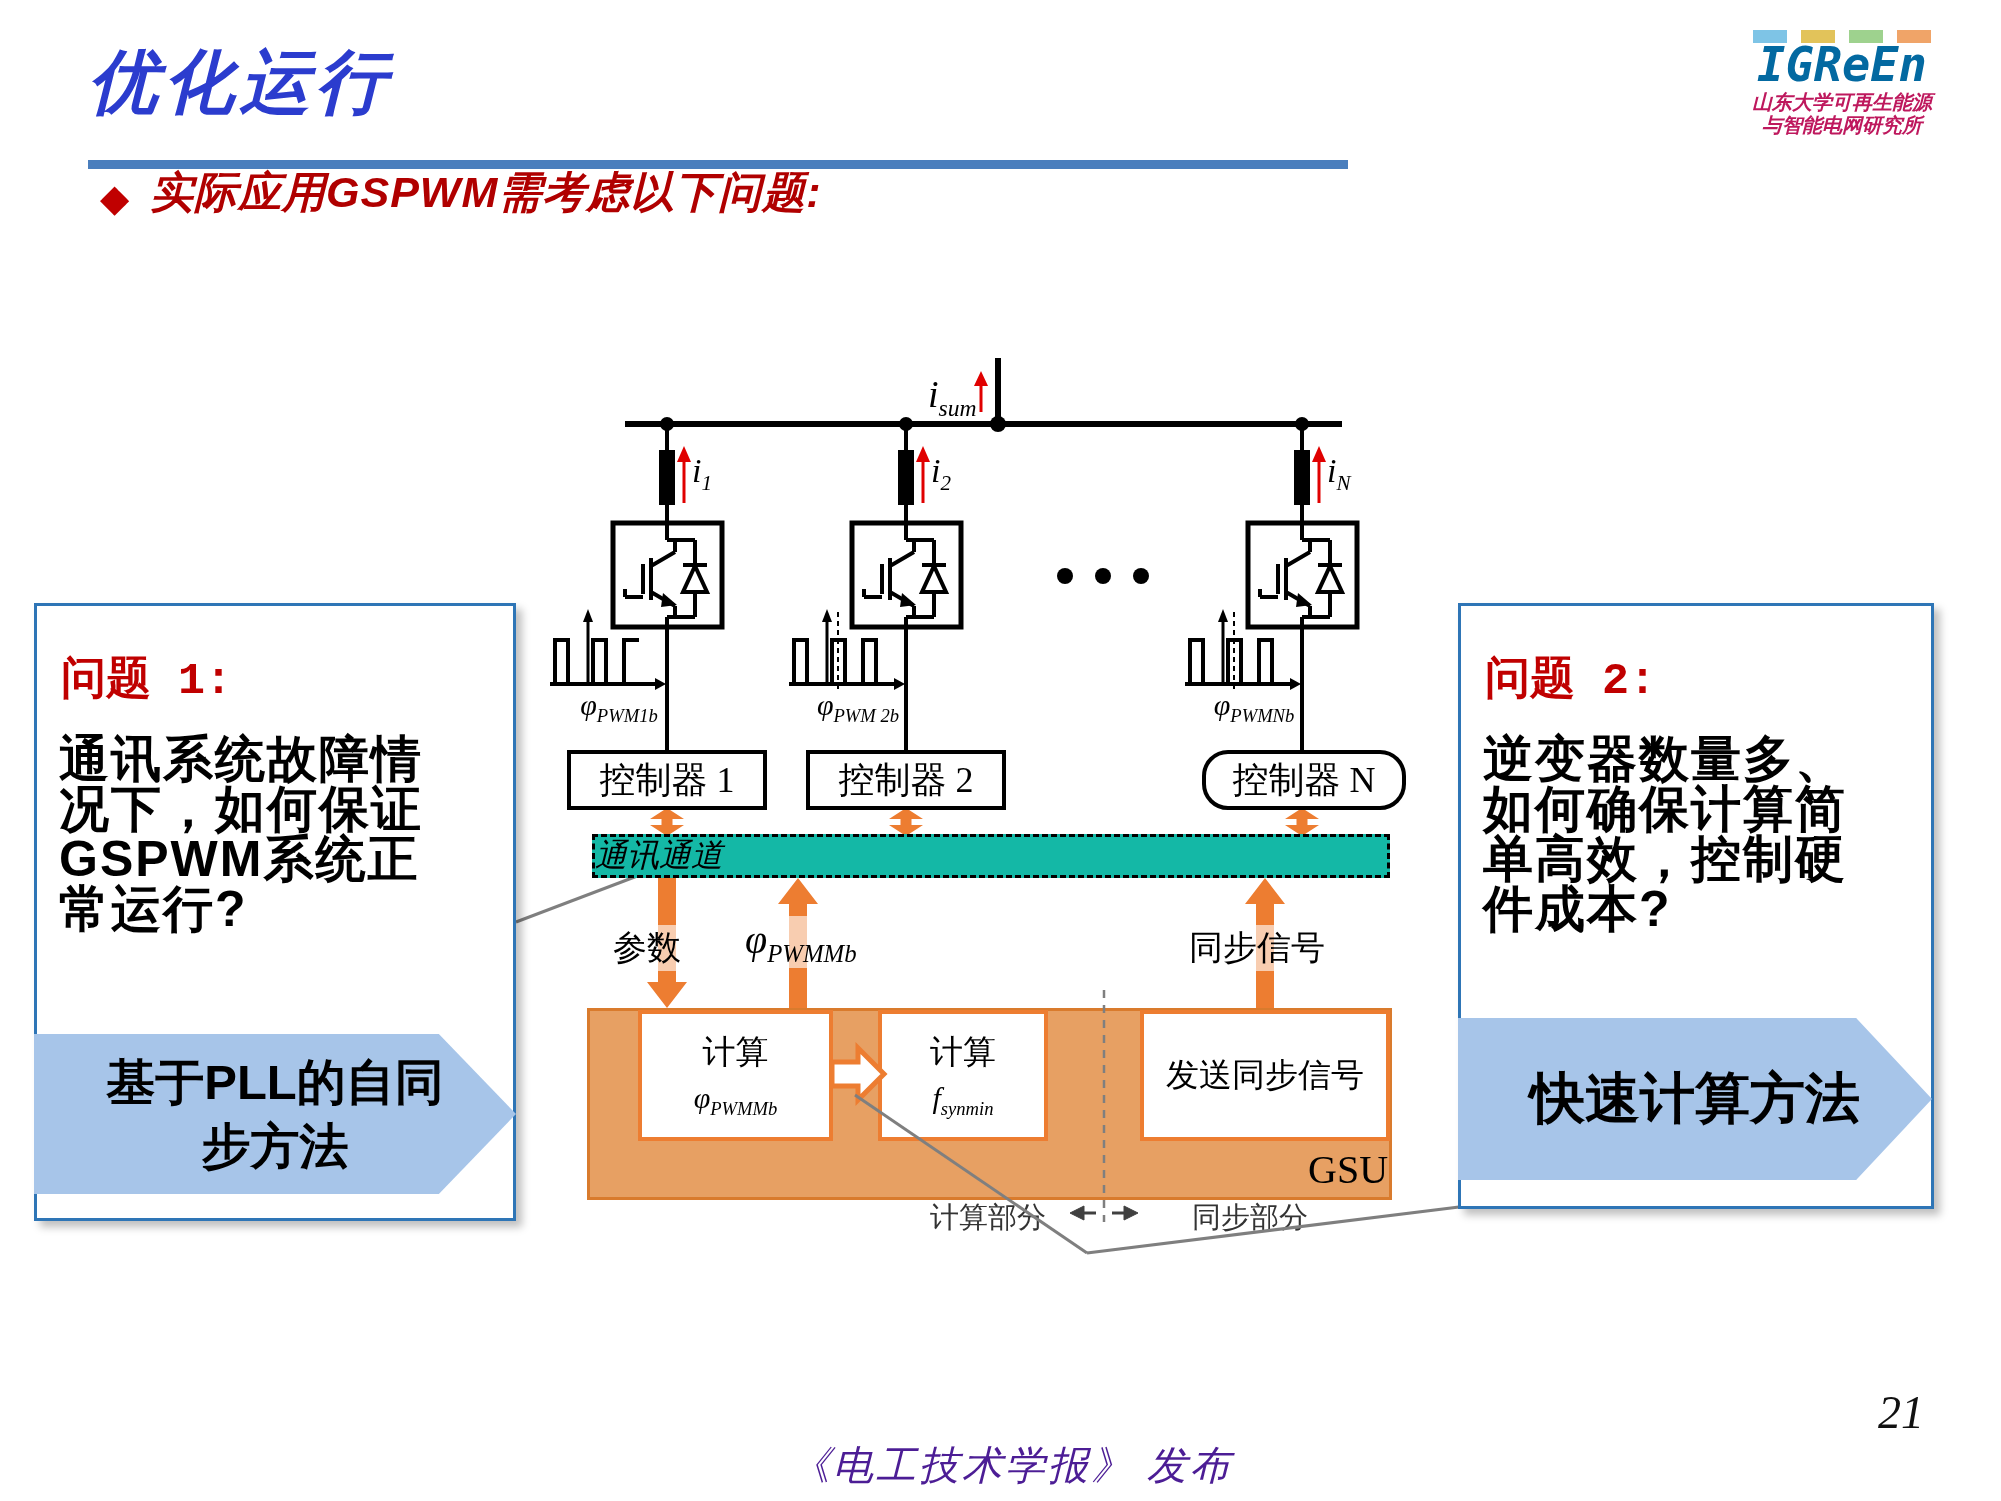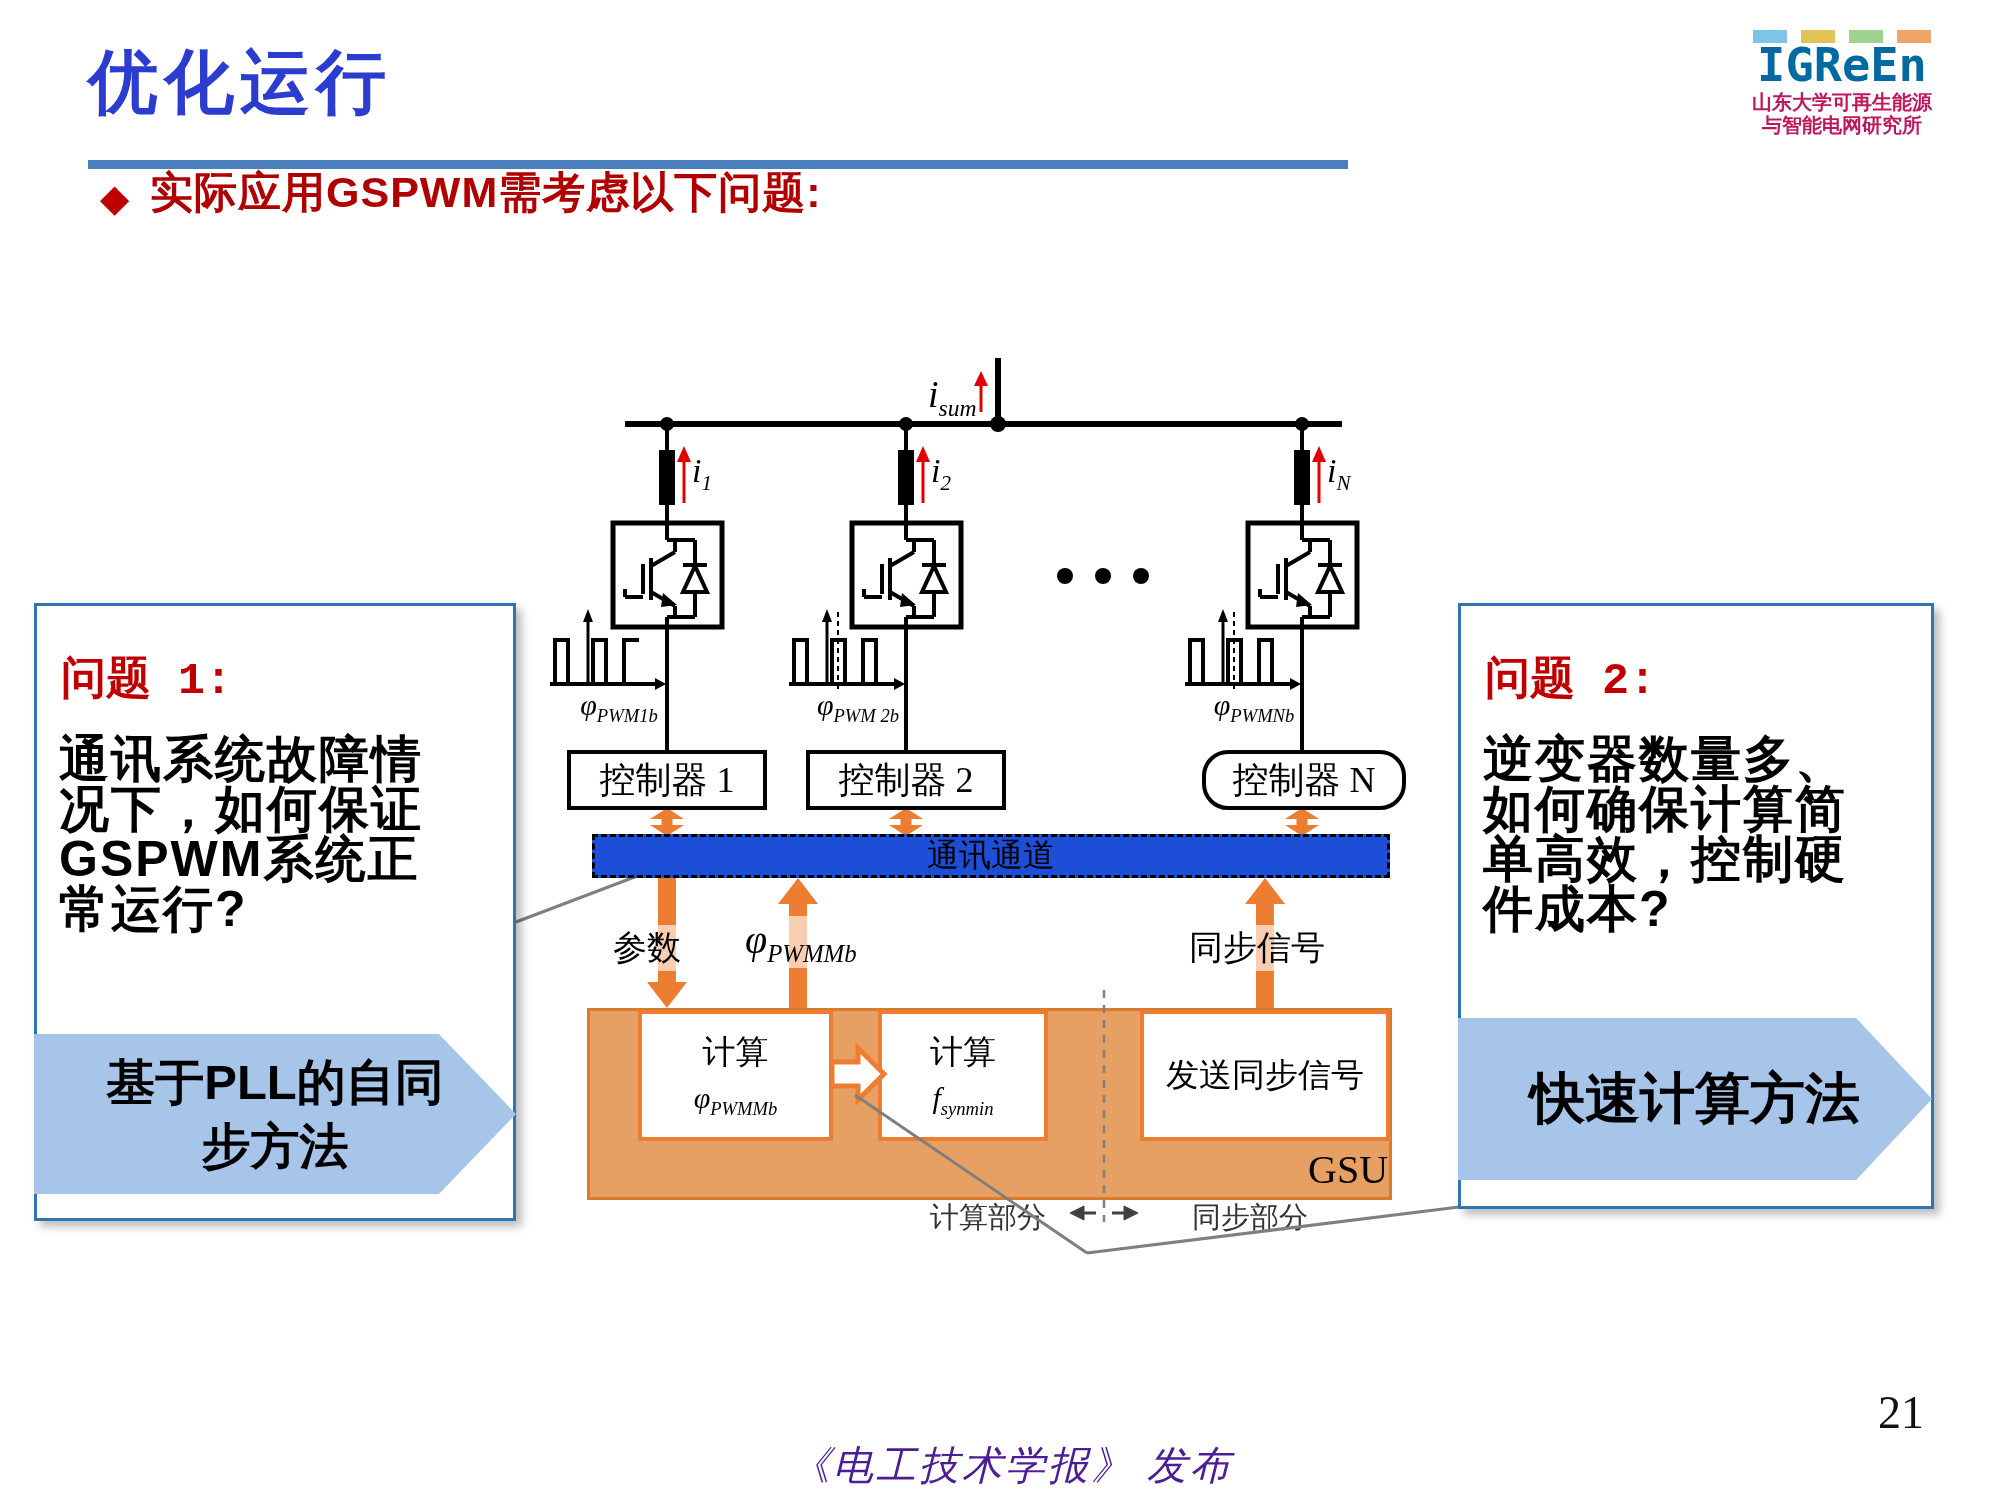--- a/index.html
+++ b/index.html
@@ -1,18 +1,18 @@
 <!DOCTYPE html>
 <html><head>
 <meta charset="utf-8">
 <style>
   html,body{margin:0;padding:0;background:#ffffff;}
   .slide{position:relative;width:2001px;height:1501px;background:#fff;overflow:hidden;
          font-family:"Liberation Sans","DejaVu Sans",sans-serif;color:#000;}
-  .abs{position:absolute;}
+  .abs{position:absolute;font-style:italic;}
   .serif{font-family:"Liberation Serif","DejaVu Serif",serif;}
   
   .title{left:88px;top:36px;font-size:70px;font-weight:bold;color:#2b3cce;letter-spacing:6px;}
   .rule{left:88px;top:160px;width:1260px;height:9px;background:#4a7ebd;}
   .bullet{left:100px;top:176px;font-size:38px;color:#c00000;}
   .heading{left:150px;top:164px;font-size:43px;font-weight:bold;color:#b00000;letter-spacing:1px;}
   
   .logo{left:1742px;top:30px;width:200px;text-align:center;}
   .tabs{display:flex;justify-content:center;gap:14px;height:13px;}
   .tab{width:34px;height:13px;display:inline-block;}
@@ -28,22 +28,22 @@
   .solution{position:absolute;background:#a7c5e9;z-index:6;
             clip-path:polygon(0 0,84% 0,100% 50%,84% 100%,0 100%);
             display:flex;flex-direction:column;align-items:center;justify-content:center;
             font-weight:bold;color:#000;}
   .s1{left:34px;top:1034px;width:482px;height:160px;font-size:49px;line-height:64px;text-align:right;}
   .s2{left:1458px;top:1018px;width:474px;height:162px;font-size:55px;}
   
   .ctrl{position:absolute;top:750px;height:52px;border:4px solid #000;background:#fff;z-index:2;
         font-family:"Liberation Serif","DejaVu Serif",serif;font-size:36px;
         display:flex;align-items:center;justify-content:center;}
-  .commbox{left:592px;top:834px;width:792px;height:38px;border:3px dashed #000;background:#1d4ed8;z-index:2;
-           display:flex;align-items:center;justify-content:center;font-size:32px;}
+  .commbox{left:592px;top:834px;width:792px;height:38px;border:3px dashed #000;background:#14b8a6;z-index:2;
+           display:flex;align-items:center;font-size:32px;}
   .gsu{left:587px;top:1008px;width:799px;height:186px;background:#e7a063;border:3px solid #d97b2d;z-index:2;}
   .wbox{position:absolute;background:#fff;border:4px solid #ed7d31;text-align:center;z-index:3;}
   .b1{left:638px;top:1010px;width:187px;height:123px;}
   .b2{left:878px;top:1010px;width:162px;height:123px;}
   .b3{left:1140px;top:1010px;width:242px;height:123px;display:flex;align-items:center;justify-content:center;}
   .wbox .t1{font-size:33px;margin-top:16px;}
   .wbox .t2{font-size:30px;margin-top:6px;font-style:italic;}
   .lbl{position:absolute;z-index:3;font-family:"Liberation Serif","DejaVu Serif",serif;}
   .overlaylbl{background:rgba(255,255,255,.62);padding:0 3px;}
   .ital{font-style:italic;}

